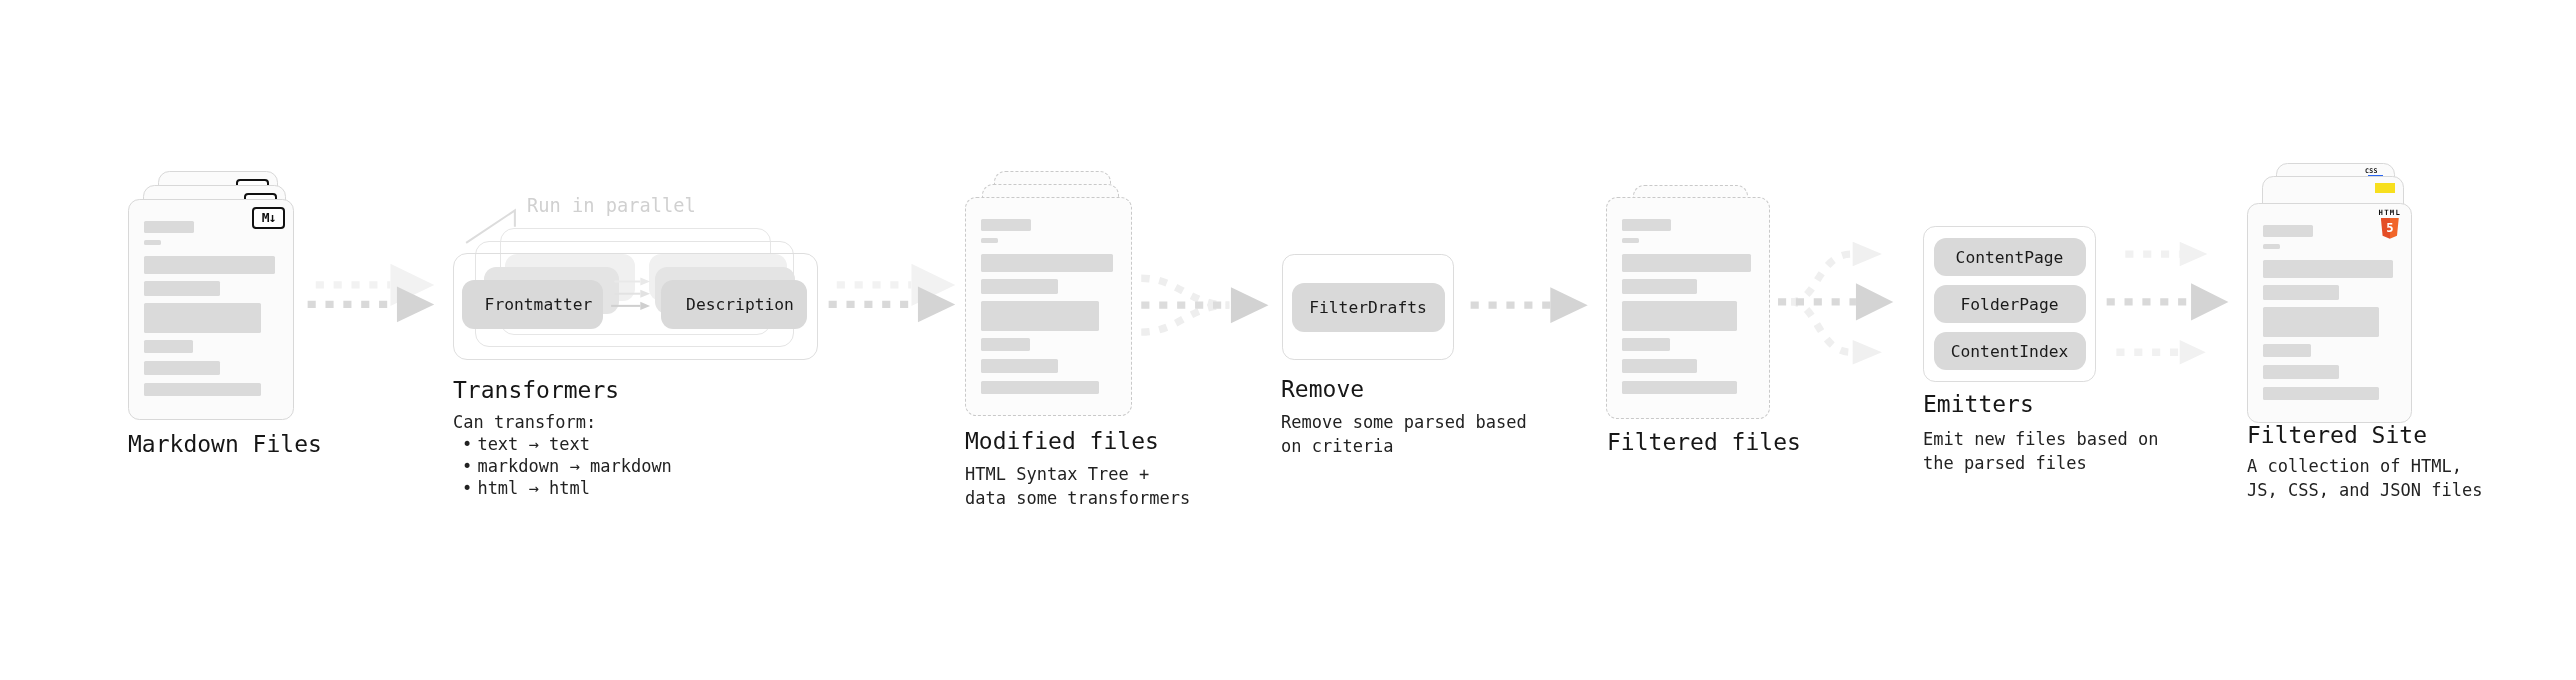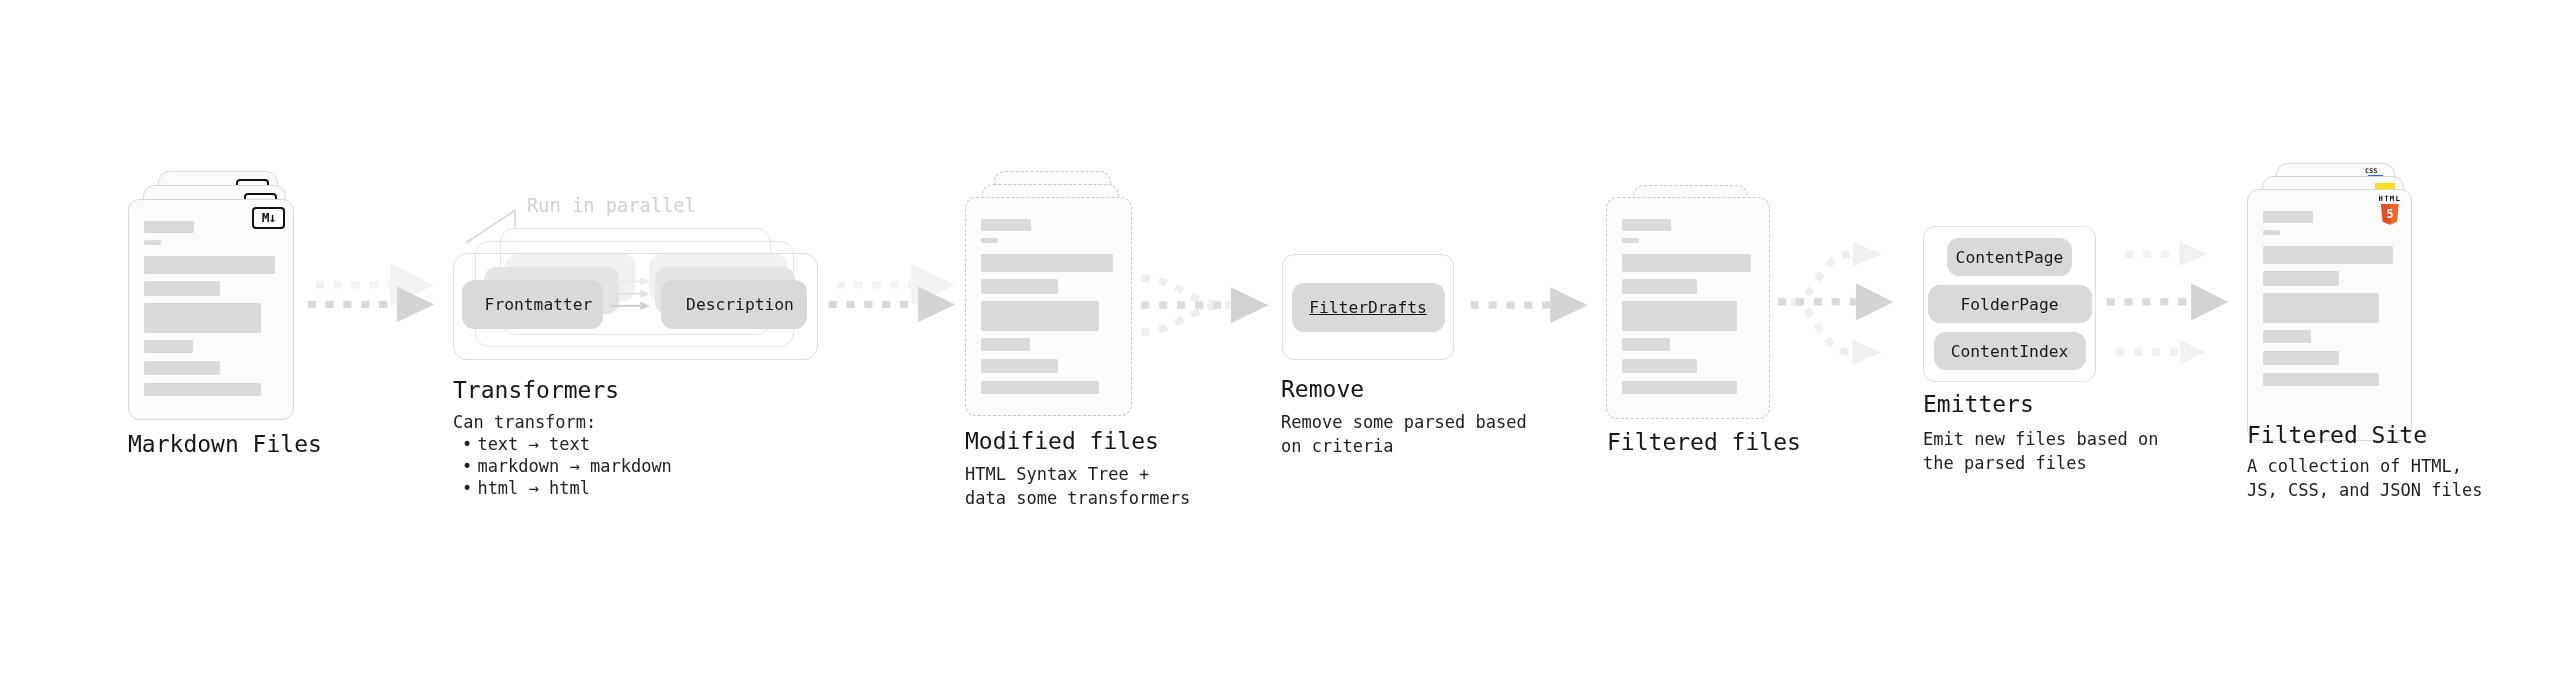--- a/index.html
+++ b/index.html
@@ -136,21 +136,21 @@
 data some transformers</div>
 
 <svg style="left:1138px;top:270px;" width="137" height="72" viewBox="0 0 168 88">
   <path d="M4,10 C50,10 62,43 112,43" fill="none" stroke="#eeeeee" stroke-width="9" stroke-dasharray="10 12"></path>
   <path d="M4,76 C50,76 62,43 112,43" fill="none" stroke="#eeeeee" stroke-width="9" stroke-dasharray="10 12"></path>
   <line x1="4" y1="43" x2="114" y2="43" stroke="#dcdcdc" stroke-width="9" stroke-dasharray="10 12"></line>
   <polygon points="114,21 160,43 114,65" fill="#d2d2d2"></polygon>
 </svg>
 
 <div class="panel" style="left:1282px;top:254px;width:172px;height:106px;display:flex;align-items:center;justify-content:center;">
-  <div class="pill" style="width:153px;height:49px;text-decoration:underline;">FilterDrafts</div>
+  <div class="pill" style="width:153px;height:49px;">FilterDrafts</div>
 </div>
 <div class="caption" style="left:1281px;top:376px;">Remove</div>
 <div class="sub" style="left:1281px;top:411px;">Remove some parsed based
 on criteria</div>
 
 <svg style="left:1469px;top:270px;" width="122" height="72" viewBox="0 0 150 88">
   <line x1="2" y1="43" x2="100" y2="43" stroke="#d9d9d9" stroke-width="9" stroke-dasharray="10 12"></line>
   <polygon points="100,21 146,43 100,65" fill="#d4d4d4"></polygon>
 </svg>
 
@@ -172,22 +172,22 @@
 <svg style="left:1778px;top:237px;" width="134" height="138" viewBox="0 0 165 170">
   <path d="M16,80 C48,80 50,21 90,21" fill="none" stroke="#efefef" stroke-width="9" stroke-dasharray="10 12"></path>
   <polygon points="92,6 128,21 92,36" fill="#f0f0f0"></polygon>
   <path d="M16,80 C48,80 50,142 90,142" fill="none" stroke="#efefef" stroke-width="9" stroke-dasharray="10 12"></path>
   <polygon points="92,127 128,142 92,157" fill="#f0f0f0"></polygon>
   <line x1="0" y1="80" x2="96" y2="80" stroke="#d9d9d9" stroke-width="9" stroke-dasharray="10 12"></line>
   <polygon points="96,57 142,80 96,103" fill="#d4d4d4"></polygon>
 </svg>
 
 <div class="panel" style="left:1923px;top:226px;width:173px;height:156px;display:flex;flex-direction:column;align-items:center;justify-content:center;gap:9px;">
-  <div class="pill" style="width:125px;height:38px;">ContentPage</div>
-  <div class="pill" style="width:164px;height:38px;">FolderPage</div>
+  <div class="pill" style="width:152px;height:38px;">ContentPage</div>
+  <div class="pill" style="width:152px;height:38px;">FolderPage</div>
   <div class="pill" style="width:152px;height:38px;">ContentIndex</div>
 </div>
 <div class="caption" style="left:1923px;top:391px;">Emitters</div>
 <div class="sub" style="left:1923px;top:428px;">Emit new files based on
 the parsed files</div>
 
 <svg style="left:2105px;top:237px;" width="134" height="138" viewBox="0 0 165 170">
   <line x1="25" y1="21" x2="92" y2="21" stroke="#f1f1f1" stroke-width="9" stroke-dasharray="10 12"></line>
   <polygon points="92,6 126,21 92,36" fill="#f1f1f1"></polygon>
   <line x1="2" y1="80" x2="106" y2="80" stroke="#d9d9d9" stroke-width="9" stroke-dasharray="10 12"></line>
@@ -198,21 +198,21 @@
 
 <div class="doc" style="left:2276px;top:163px;width:119px;height:81px;">
   <div class="css-badge">
     <span class="t">CSS</span>
     <div class="u"></div>
   </div>
 </div>
 <div class="doc" style="left:2262px;top:176px;width:142px;height:81px;">
   <div class="js-badge"></div>
 </div>
-<div class="doc" style="left:2247px;top:189px;width:165px;height:252px;">
+<div class="doc" style="left:2247px;top:203px;width:165px;height:220px;">
   <div class="html5-logo">
     <div class="word">HTML</div>
     <div class="shield">5</div>
   </div>
   <div class="bars">
       <div class="bar" style="width: 38%; height: 12.2px; margin-bottom: 6.5px;"></div>
       <div class="bar" style="width: 13%; height: 4.9px; margin-bottom: 11.4px;"></div>
       <div class="bar" style="width: 100%; height: 18px; margin-bottom: 7.3px;"></div>
       <div class="bar" style="width: 58%; height: 14.6px; margin-bottom: 7.3px;"></div>
       <div class="bar" style="width: 89%; height: 30px; margin-bottom: 7.3px;"></div>

